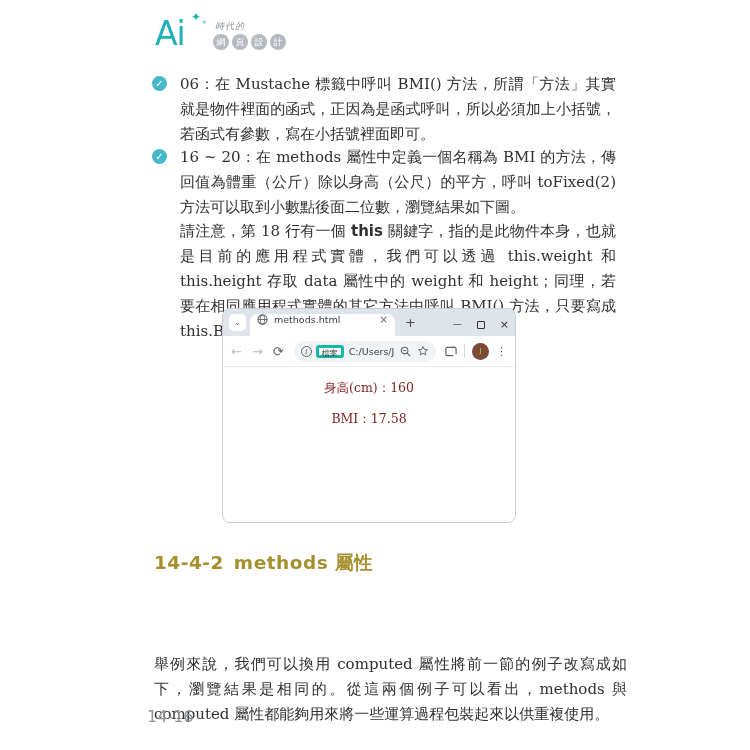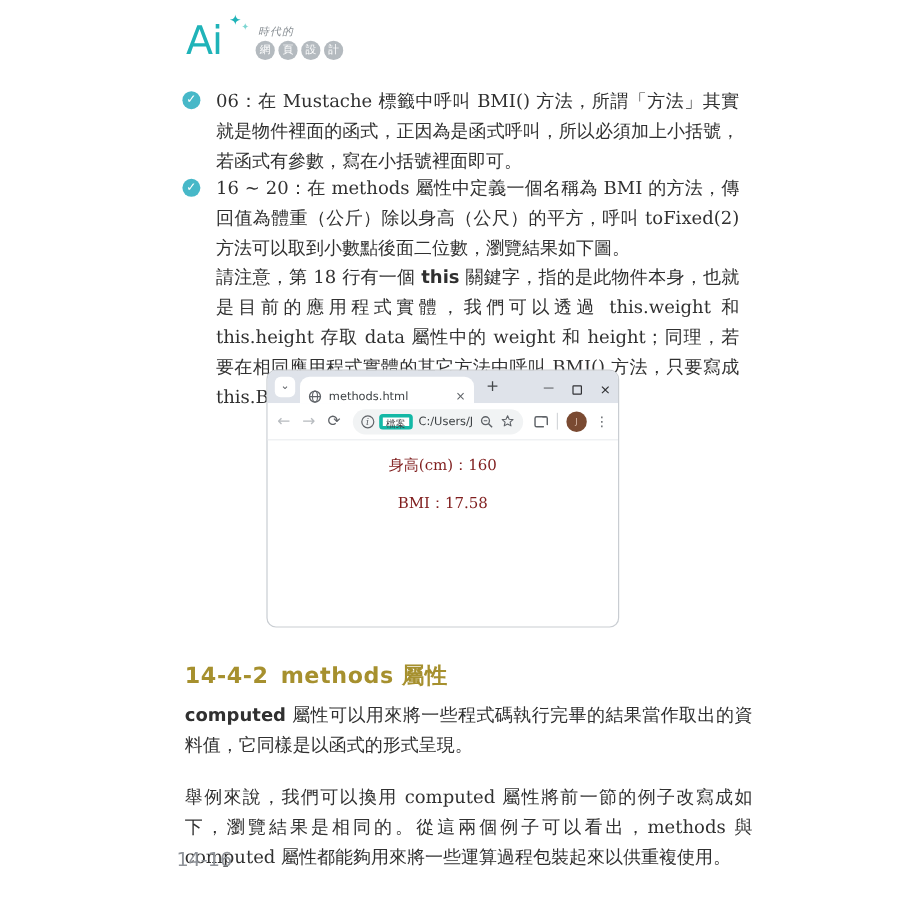--- a/index.html
+++ b/index.html
@@ -49,21 +49,21 @@
   }
   .tabstrip {
     height:27px; background:#dfe3ea; display:flex; align-items:flex-end; padding:0 6px;
   }
   .tab-search-btn {
     width:17px; height:17px; margin:0 4px 5px 0; border-radius:5px; background:#ffffff;
     color:#5f6368; font-size:9px; line-height:16px; text-align:center;
   }
   .tab {
     height:22px; width:145px; background:#ffffff; border-radius:8px 8px 0 0;
-    display:flex; align-items:flex-end; padding:0 7px;
+    display:flex; align-items:flex-start; padding:0 7px;
   }
   .tab-globe { width:11px; height:11px; flex:0 0 11px; }
   .tab-title { font-size:9.5px; color:#3c4043; margin-left:6px; flex:1; white-space:nowrap; overflow:hidden; }
   .tab-close { color:#5f6368; font-size:10px; margin-left:4px; }
   .newtab-btn { color:#44474a; font-size:13px; margin:0 0 6px 10px; }
   .win-controls { margin-left:auto; margin-bottom:6px; display:flex; gap:15px; align-items:center; }
   .win-btn { color:#303134; font-size:11px; line-height:11px; }
   .win-max { width:8px; height:8px; border:1.2px solid #303134; border-radius:1px; }
 
   .toolbar {
@@ -196,19 +196,18 @@
     <div class="browser-body">
       <div class="browser-line"><span>身高(cm)</span><span>：</span><span>160</span></div>
       <div class="browser-line"><span>BMI</span><span>：</span><span>17.58</span></div>
     </div>
   </div>
 
   <div class="section-heading">
     <span class="num">14-4-2</span><span>methods 屬性</span>
   </div>
 
-  <p class="para para-1"><b class="kw">computed</b><span> 屬性可以用來將一些程式碼執行完畢的結果當作取出的資料值，它同樣是以函式的形式呈現。</span></p>
 
   <p class="para para-2">舉例來說，我們可以換用 computed 屬性將前一節的例子改寫成如下，瀏覽結果是相同的。從這兩個例子可以看出，methods 與 computed 屬性都能夠用來將一些運算過程包裝起來以供重複使用。</p>
 
   <div class="page-number">14-16</div>
 
 </div>
 
 </body></html>

